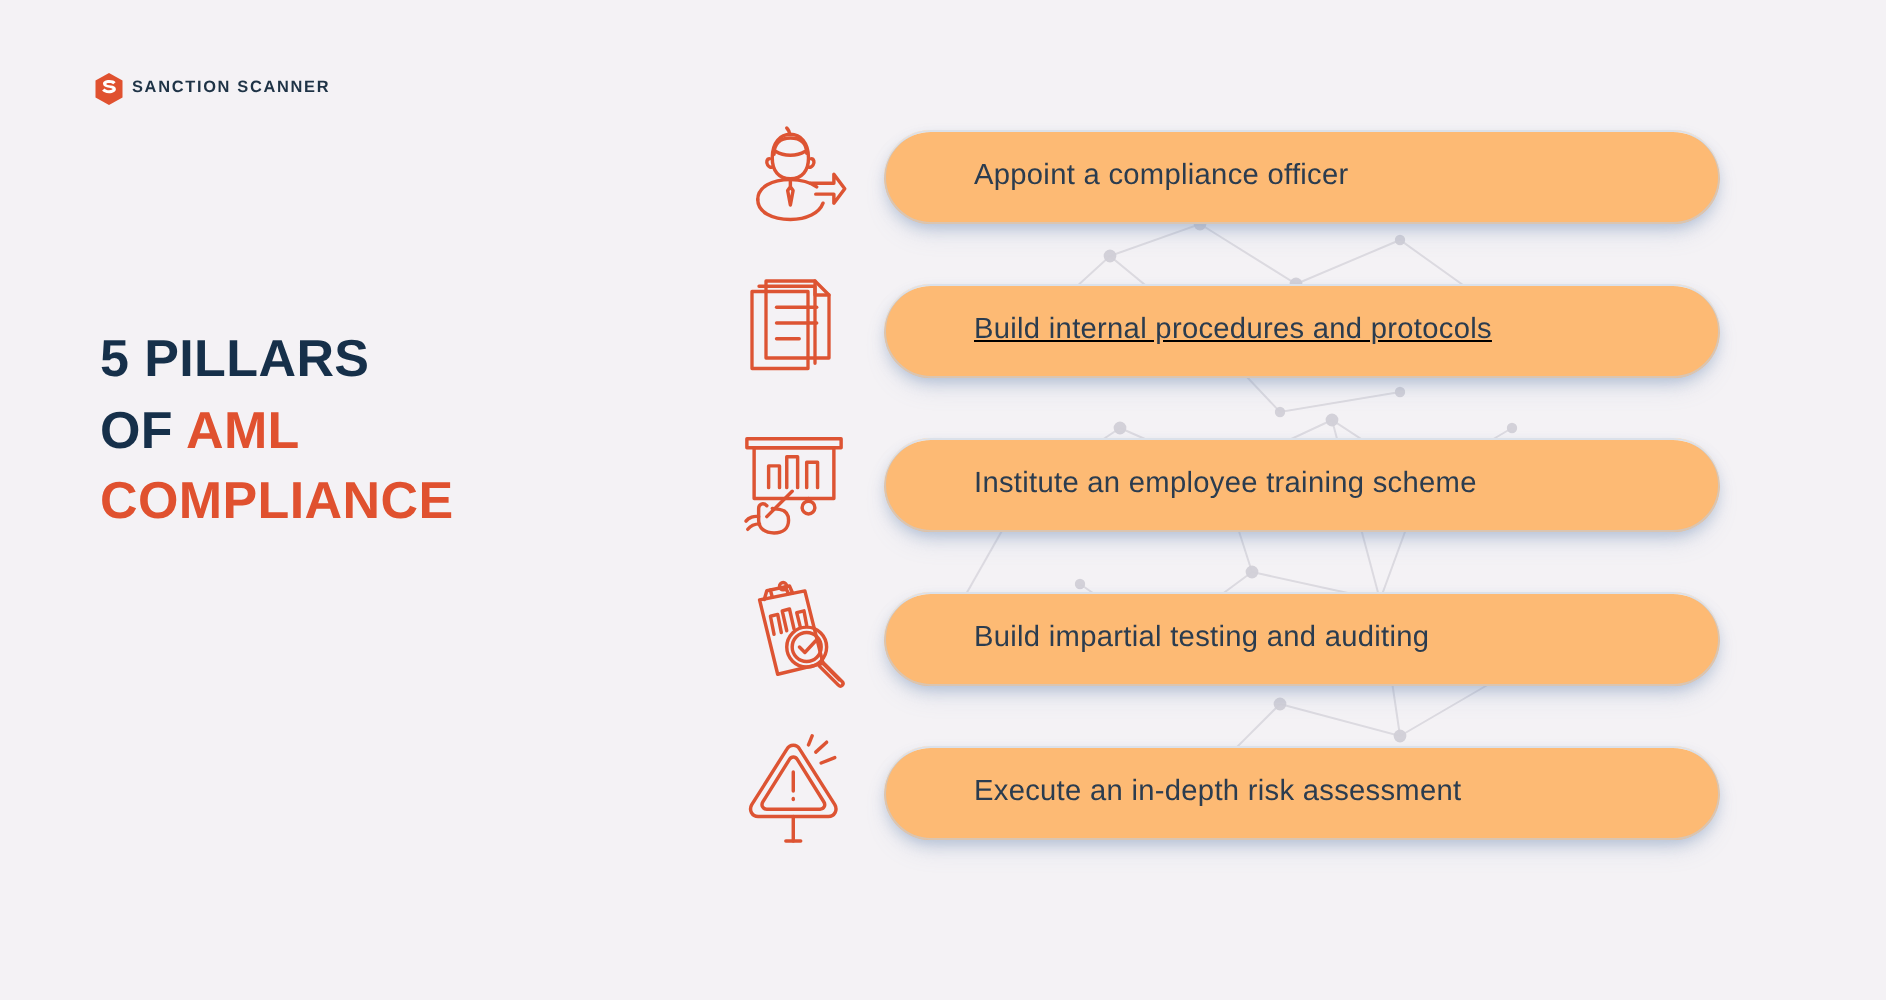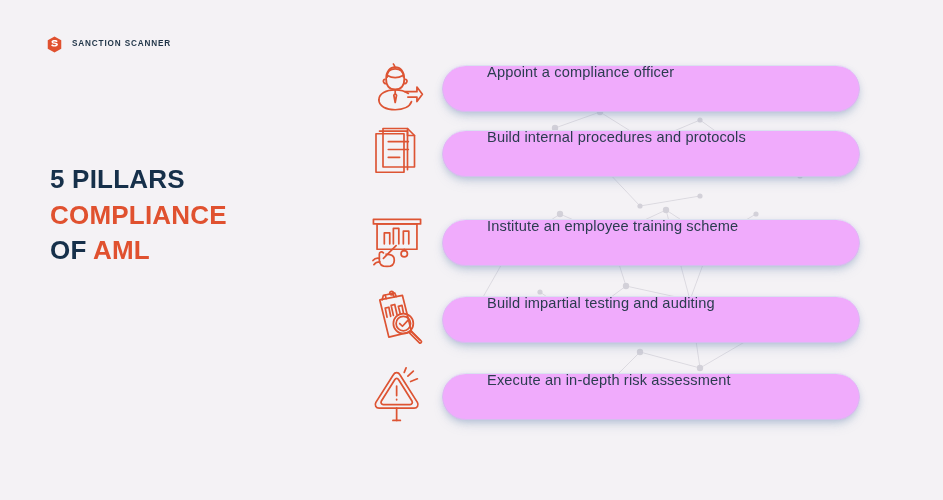--- a/index.html
+++ b/index.html
@@ -33,21 +33,21 @@
     pointer-events: none;
   }
 
   
   #logo {
     position: absolute;
     left: 47px;
     top: 36px;
     display: flex;
     align-items: center;
-    gap: 10px;
+    gap: 4px;
     justify-content: flex-end;
   }
   #logo-mark {
     width: 15px;
     height: 17px;
     flex: none;
     display: block;
   }
   #logo-text {
     font-size: 8.2px;
@@ -97,27 +97,27 @@
     justify-content: center;
   }
   .row-icon svg { display: block; }
 
   .pill {
     position: relative;
     margin-left: 14px;
     flex: 1 1 auto;
     height: 47px;
     border-radius: 24px;
-    background: #f0abfc;
+    background: #fdba74;
     box-shadow:
       0 3px 7px -1px rgba(122,148,186,0.40),
       0 7px 14px -5px rgba(122,148,186,0.30),
       inset 0 1px 0 rgba(255,255,255,0.9);
     display: flex;
-    align-items: flex-start;
+    align-items: center;
     overflow: hidden;
   }
   .pill::after {
     content: "";
     position: absolute;
     inset: 0;
     border-radius: 24px;
     border: 1px solid rgba(190,206,227,0.55);
     pointer-events: none;
   }
@@ -201,24 +201,24 @@
       <path d="M4.5 16.5 L25.5 16.5" stroke="#ffffff" stroke-width="2.4" fill="none" opacity="0"></path>
     </svg>
     <span id="logo-text">SANCTION SCANNER</span>
   </div>
 
   <div id="headline">
     <div>
       <span class="hl-dark">5 PILLARS</span>
     </div>
     <div>
+      <span class="hl-dark">OF </span><span class="hl-accent">AML</span>
+    </div>
+    <div>
       <span class="hl-accent">COMPLIANCE</span>
-    </div>
-    <div>
-      <span class="hl-dark">OF </span><span class="hl-accent">AML</span>
     </div>
   </div>
 
   <div id="rows">
 
     <div class="row" style="top:57px;">
       <div class="row-icon">
         <svg width="58" height="58" viewBox="0 0 64 64" xmlns="http://www.w3.org/2000/svg" fill="none" stroke="#dd5433" stroke-width="1.9" stroke-linecap="round" stroke-linejoin="round">
           <path d="M20 22 C20 13.5 24.5 9 30 9 C35.5 9 40 13.5 40 22
                    C40 29 36.5 33.5 30 33.5 C23.5 33.5 20 29 20 22 Z"></path>
@@ -231,21 +231,21 @@
           <path d="M30 34 L30 38 L28.5 40 L30 48 L31.5 40 L30 38"></path>
           <path d="M12 45 C12 52 20 56 30 56 C39 56 46 52.5 48 47"></path>
           <path d="M41 36 L54 36 L54 31 L60 39 L54 47 L54 42 L44 42"></path>
         </svg>
       </div>
       <div class="pill">
         <span class="pill-label">Appoint a compliance officer</span>
       </div>
     </div>
 
-    <div class="row" style="top:122px;">
+    <div class="row" style="top:134px;text-decoration:underline;">
       <div class="row-icon">
         <svg width="56" height="56" viewBox="0 0 64 64" xmlns="http://www.w3.org/2000/svg" fill="none" stroke="#dd5433" stroke-width="1.9" stroke-linecap="round" stroke-linejoin="round">
           <path d="M8 10 L40 10 L40 54 L8 54 Z"></path>
           <path d="M12 7 L44 7 L44 51"></path>
           <path d="M16 4 L44 4 L52 12 L52 48 L16 48 Z"></path>
           <path d="M44 4 L44 12 L52 12"></path>
           <path d="M22 19 L45 19"></path>
           <path d="M22 28 L45 28"></path>
           <path d="M22 37 L35 37"></path>
         </svg>

